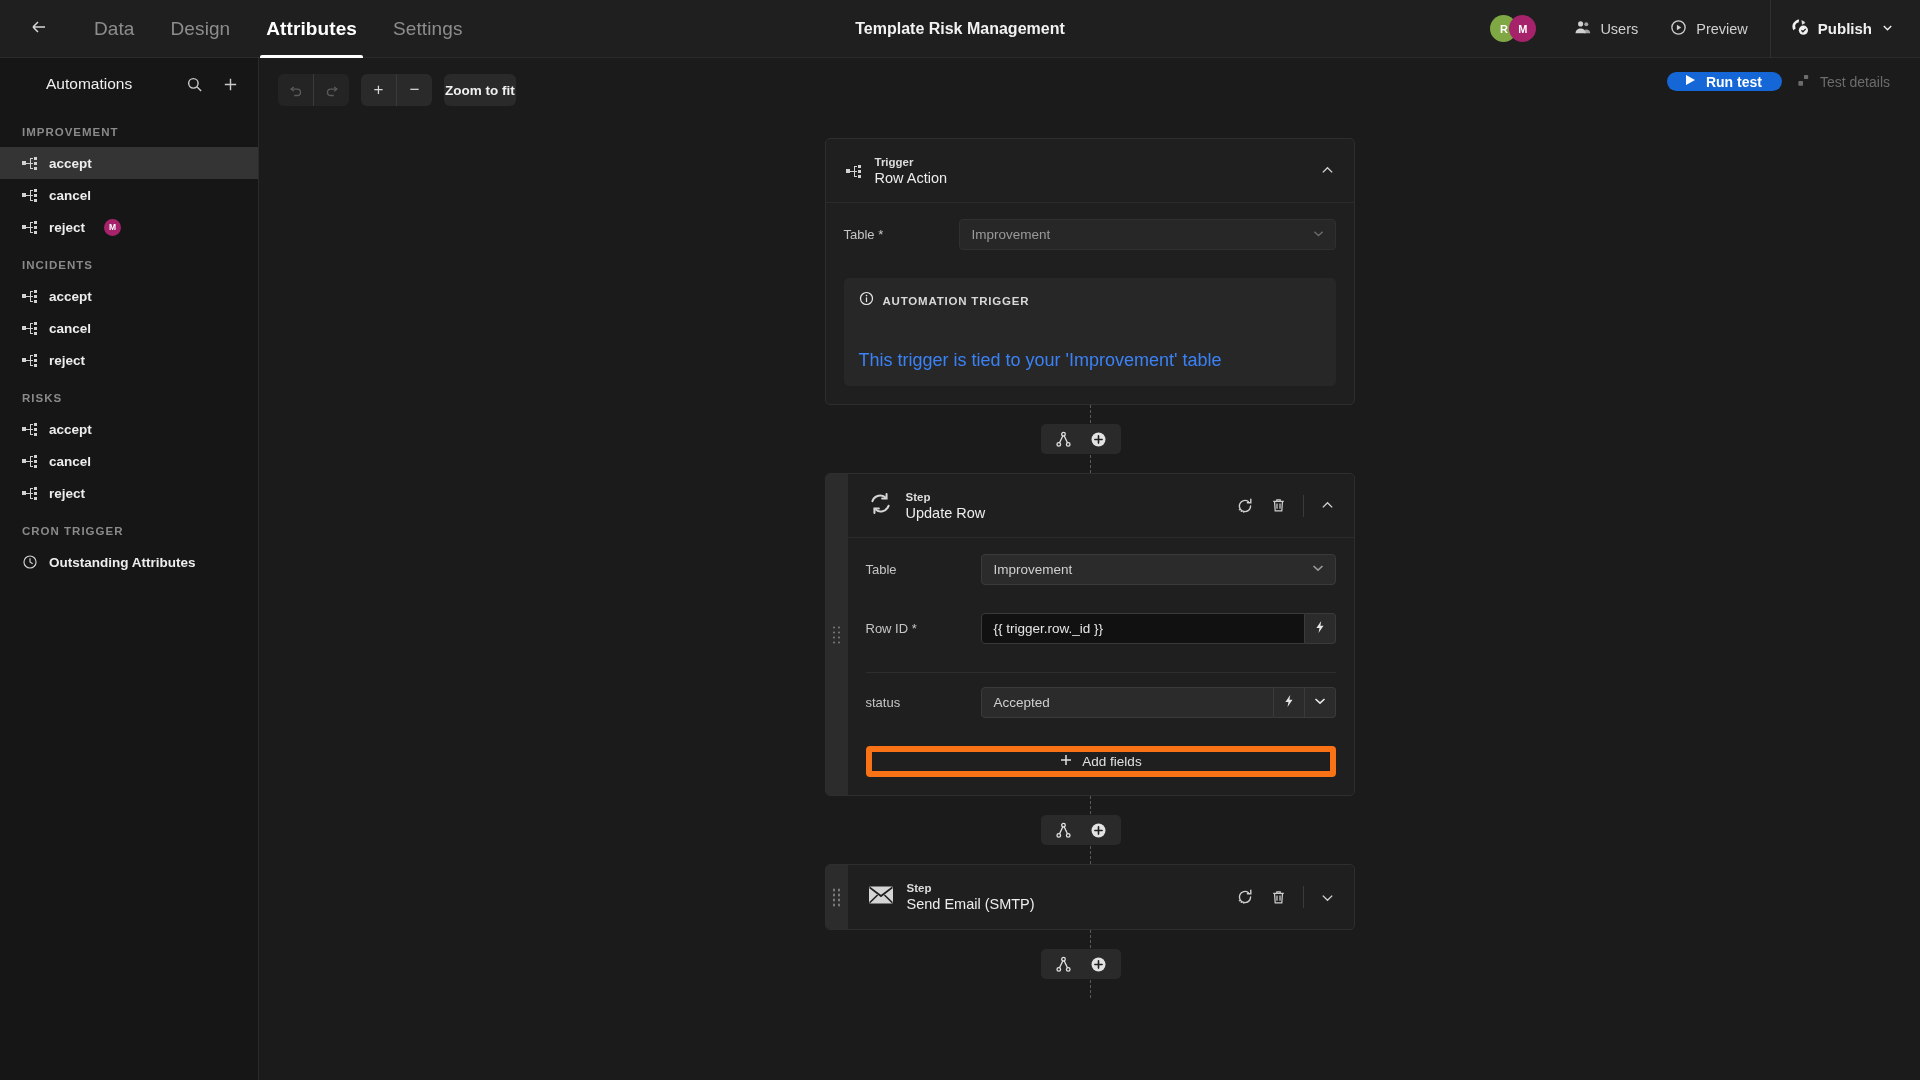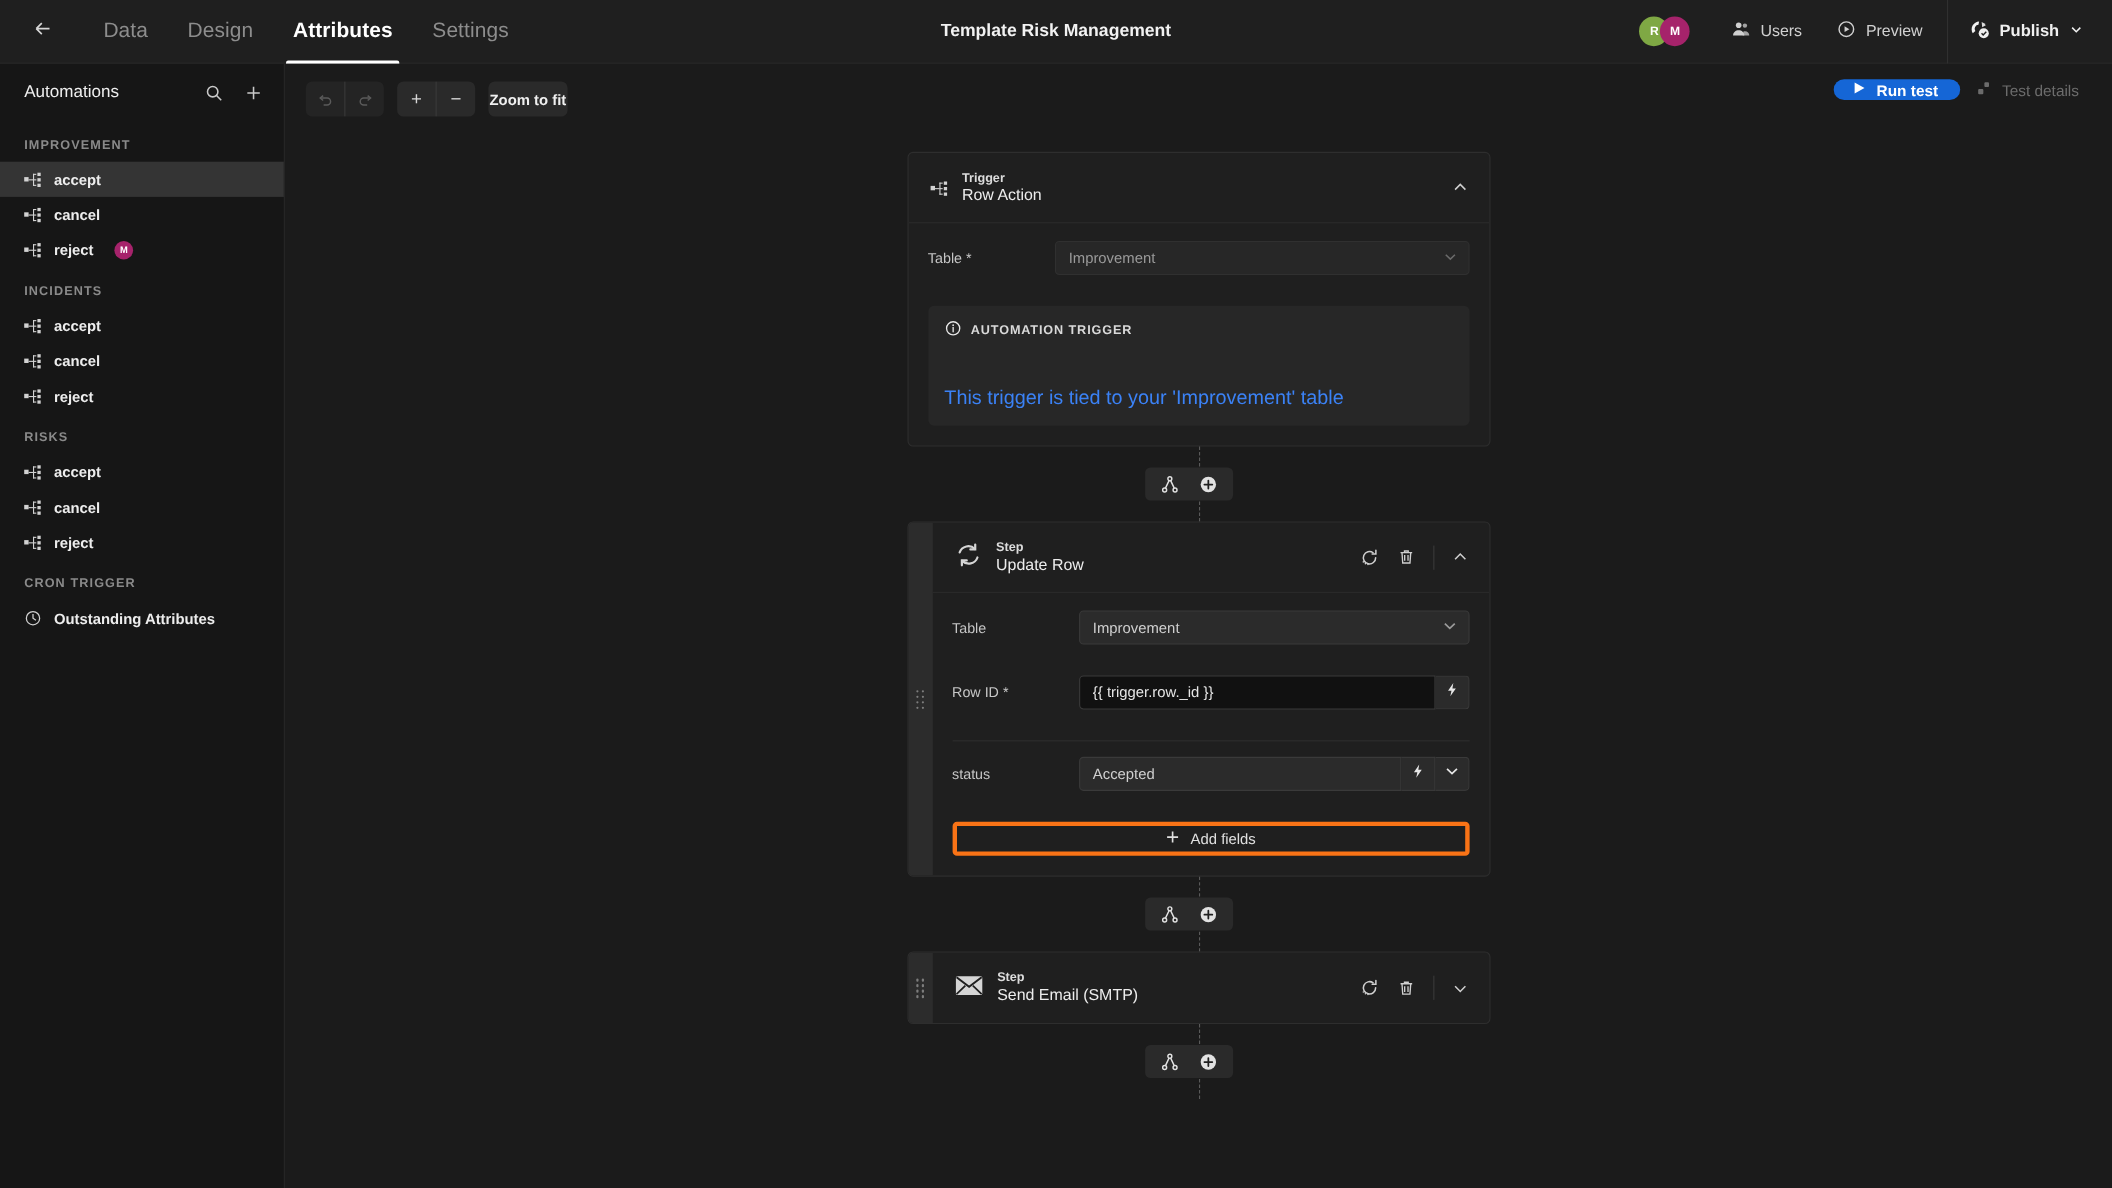--- a/index.html
+++ b/index.html
@@ -57,21 +57,21 @@
   .tr-divider { width: 1px; height: 58px; background: #303030; margin: 0 6px; }
   .publish { display: flex; align-items: center; gap: 9px; font-size: 15px; color: #f0f0f0;
              font-weight: bold; padding: 0 26px 0 14px; cursor: pointer; height: 58px; }
 
   
   .sidebar {
     position: absolute; top: 58px; left: 0; width: 259px; height: 1022px;
     background: #161616; border-right: 1px solid #2a2a2a;
   }
   .sb-head {
-    display: flex; align-items: center; height: 52px; padding: 0 18px 0 22px;
+    display: flex; align-items: center; height: 52px; padding: 0 18px 0 22px; margin-left: 24px;
   }
   .sb-title { font-size: 15.5px; color: #efefef; }
   .sb-actions { margin-left: auto; display: flex; align-items: center; gap: 16px; }
   .sb-icon { width: 20px; height: 20px; color: #c9c9c9; cursor: pointer;
              display:flex; align-items:center; justify-content:center; }
   .sb-group-label {
     font-size: 11.5px; letter-spacing: 1.0px; color: #8a8a8a;
     padding: 16px 22px 9px 22px; font-weight: bold;
   }
   .sb-item {
@@ -186,21 +186,21 @@
   }
   .addon.last { border-radius: 0 4px 4px 0; }
   .infobox {
     background: #272727; border-radius: 5px; padding: 13px 15px 15px 15px; margin-top: 4px;
   }
   .info-head { display: flex; align-items: center; gap: 9px; margin-bottom: 11px; }
   .info-title { font-size: 11.5px; font-weight: bold; letter-spacing: .8px; color: #d9d9d9; }
   .info-text { font-size: 18px; color: #3b82f6; margin-top: 40px; }
   .divider-line { height: 1px; background: #2e2e2e; margin: 4px 0 14px 0; }
   .addfields {
-    height: 31px; border: 4px solid #f97316; border-radius: 4px; background: transparent;
+    height: 31px; border: 6px solid #f97316; border-radius: 4px; background: transparent;
     display: flex; align-items: center; justify-content: center; gap: 9px;
     font-size: 13.5px; color: #e0e0e0; cursor: pointer; margin-top: 2px;
   }
 
   
   .connector { position: relative; height: 68px; display: flex; justify-content: center; align-items: center; }
   .connector::before {
     content: ""; position: absolute; top: 0; bottom: 0; left: 50%; width: 0;
     border-left: 1px dashed #5a5a5a;
   }

